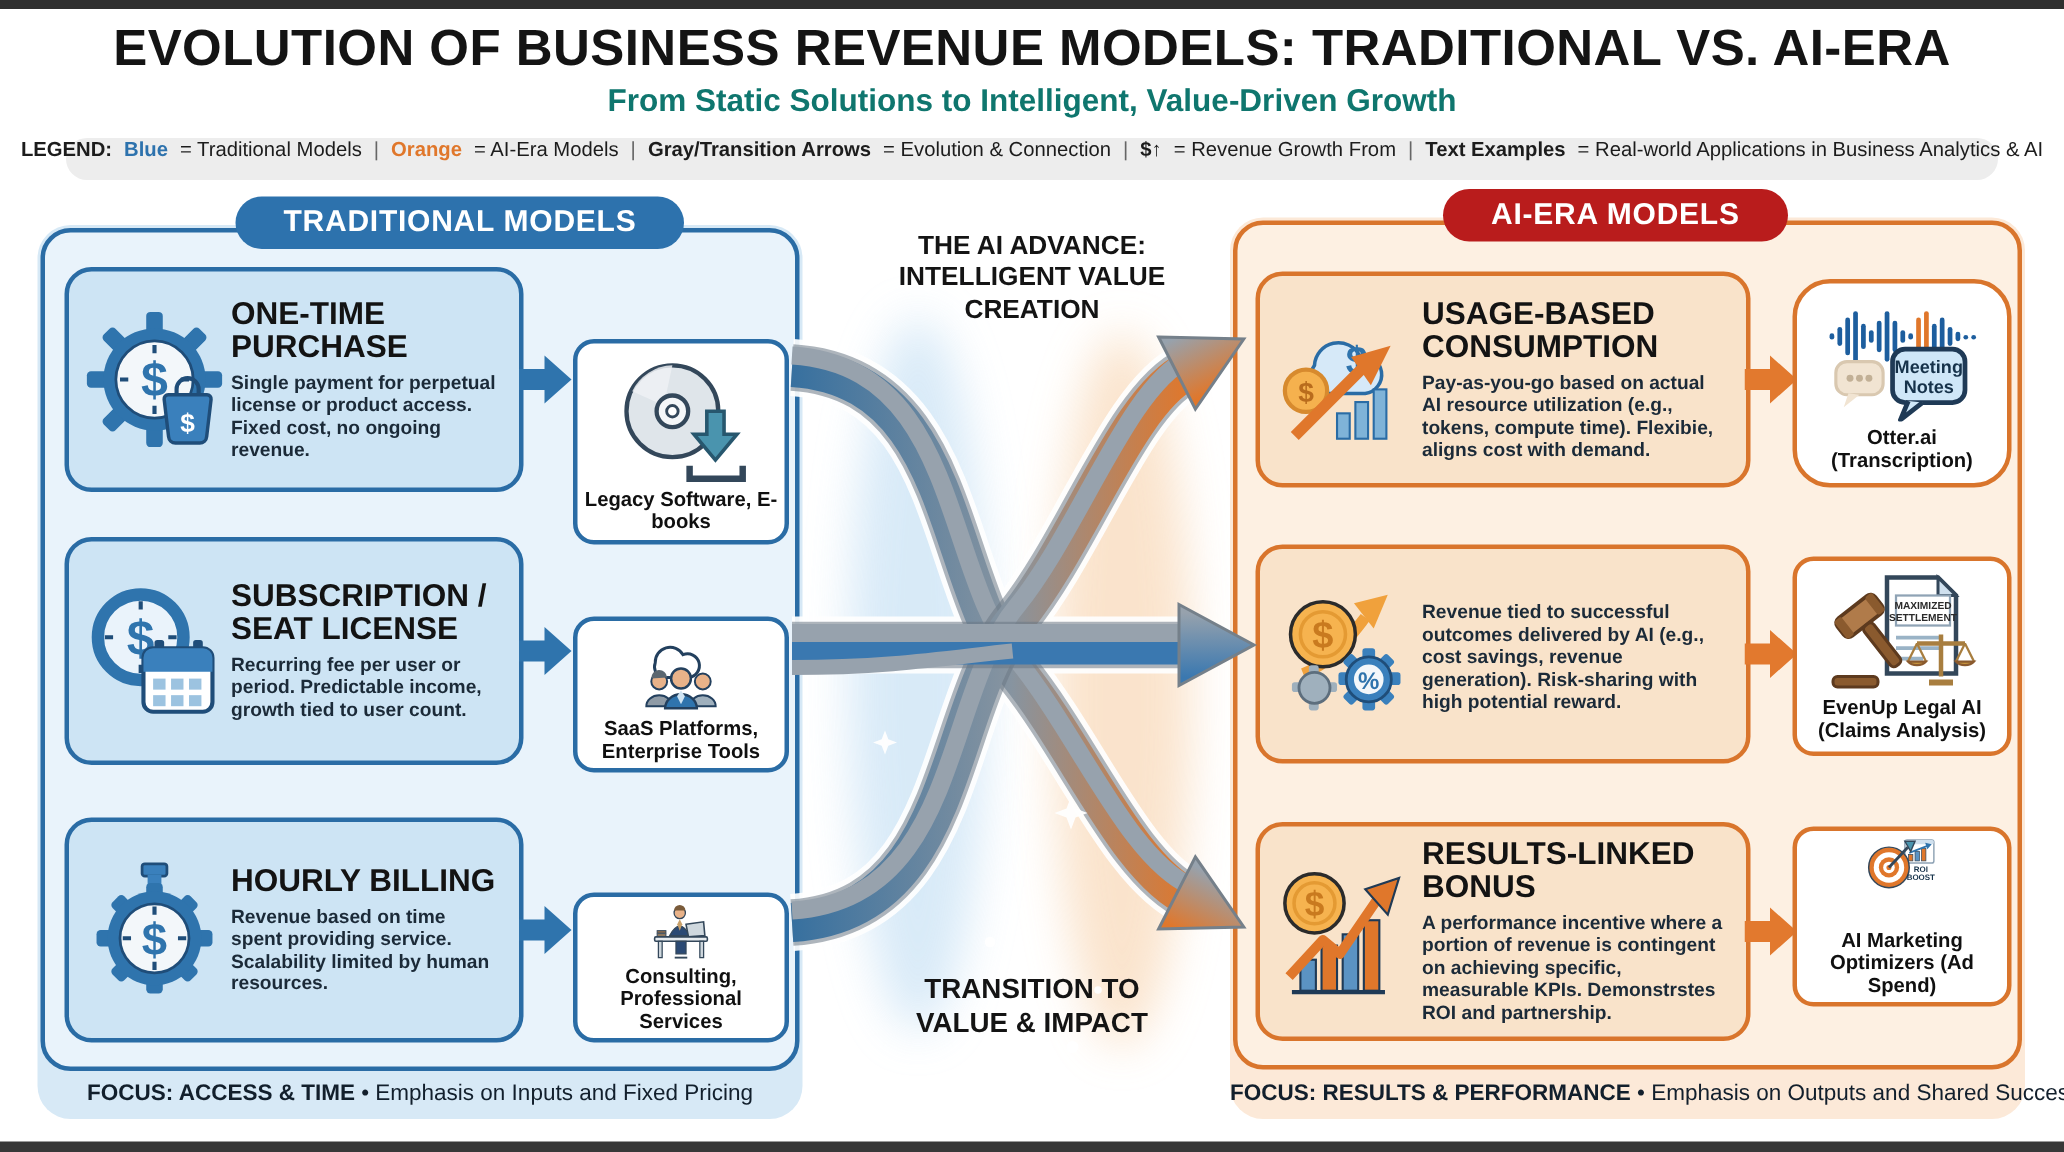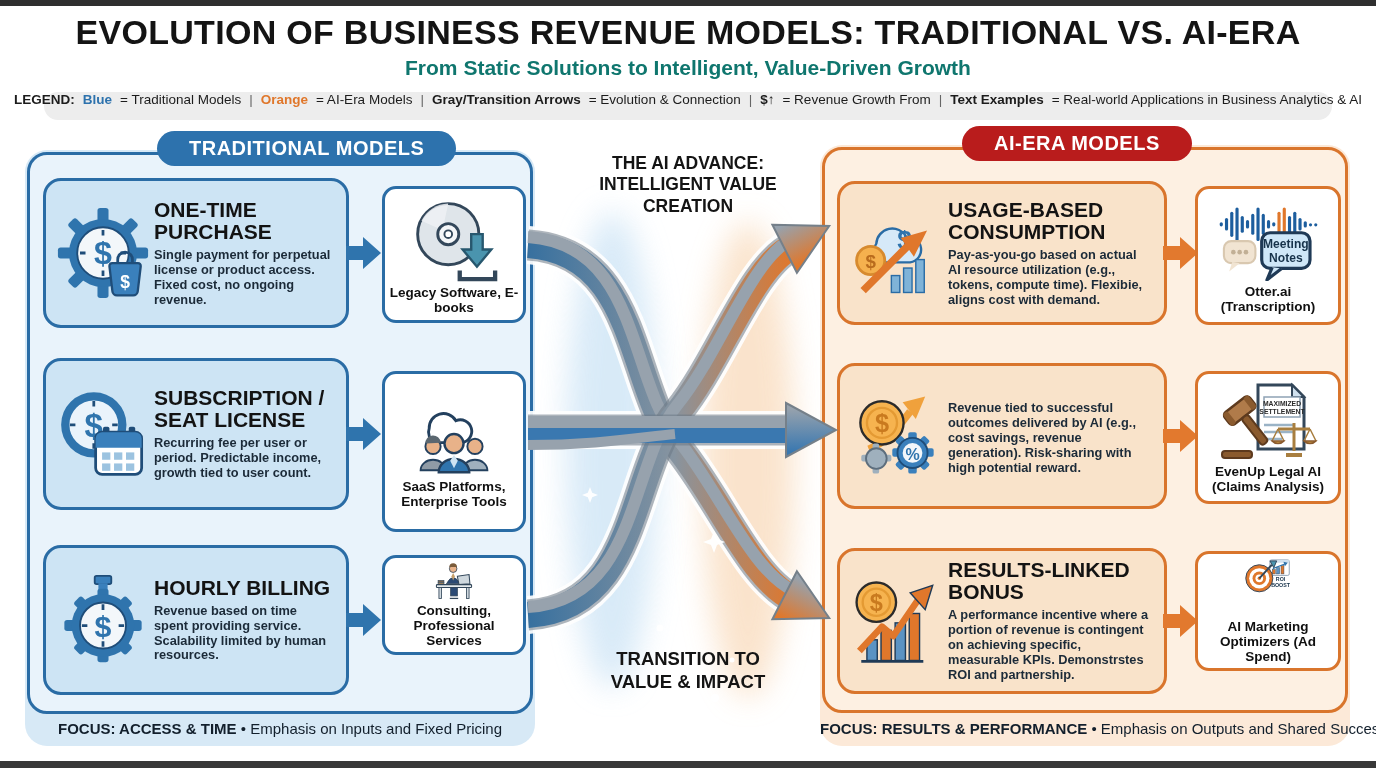--- a/index.html
+++ b/index.html
@@ -29,21 +29,21 @@
   .pill-orange{left:142px;background:#b91c1c;}
   .card{position:absolute;border-radius:18px;display:flex;align-items:center;box-sizing:border-box;padding:8px 8px 8px 6px;}
   .card-blue{left:13px;width:306px;border:3px solid #2a6ca5;background:#cde4f4;}
   .card-orange{left:12px;width:330px;border:3px solid #d9752c;background:#f9e3ca;}
   .card .ic{flex:0 0 102px;display:flex;align-items:center;justify-content:center;}
   .card .tx{flex:1;padding-right:4px;}
   .card h3{margin:0;font-size:21px;font-weight:800;line-height:1.05;color:#131313;}
   .card p{margin:5px 0 0;font-size:12.8px;font-weight:700;line-height:1.17;color:#1b2a38;}
   .ex{position:absolute;background:#fff;border-radius:14px;display:flex;flex-direction:column;
       align-items:center;justify-content:center;text-align:center;box-sizing:border-box;padding:4px 3px;}
-  .ex-blue{border:3px solid #2a6ca5;left:352px;width:144px;}
+  .ex-blue{border:3px solid #2a6ca5;left:352px;width:144px;margin-top:40px;}
   .ex-orange{border:3px solid #d9752c;left:370px;width:146px;}
   .ex .cap{font-size:13.5px;font-weight:800;color:#101010;line-height:1.12;margin-top:3px;}
   .mini{position:absolute;width:36px;height:36px;}
   .mid-head{position:absolute;text-align:center;font-weight:800;color:#141414;}
   #mid-top{left:590px;top:153px;width:196px;font-size:17.5px;line-height:1.22;}
   #mid-bottom{left:598px;top:648px;width:180px;font-size:18.5px;line-height:1.22;}
   .focus{position:absolute;bottom:9px;left:0;width:100%;text-align:center;font-size:15px;color:#121f2c;white-space:nowrap;margin-top:20px;}
   .focus b{font-weight:800;}
   .mid-svg{left:500px;top:150px;}
   svg text{font-family:"Liberation Sans",sans-serif;}
@@ -146,21 +146,21 @@
         <div class="tx">
           <h3>SUBSCRIPTION / SEAT LICENSE</h3>
           <p>Recurring fee per user or period. Predictable income, growth tied to user count.</p>
         </div>
       </div>
 
       <svg class="mini" style="left:316px;top:261px;" viewBox="0 0 36 36">
         <polygon points="0,11 17,11 17,2 35,18 17,34 17,25 0,25" fill="#2f74ad"></polygon>
       </svg>
 
-      <div class="ex ex-blue" style="top:216px;height:161px;">
+      <div class="ex ex-blue" style="top:216px;height:104px;">
         <svg width="104" height="82" viewBox="0 0 104 86">
           <path d="M26 36a15 15 0 0128-8 12 12 0 116 23H32a12 12 0 01-6-15z" fill="#fff" stroke="#23405e" stroke-width="3"></path>
           <circle cx="30" cy="55" r="8" fill="#e8b289" stroke="#23405e" stroke-width="2"></circle>
           <path d="M22 52a8 8 0 0116-1z" fill="#5b6770"></path>
           <path d="M17 80a13 11 0 0126 0z" fill="#8f9ba6" stroke="#23405e" stroke-width="2"></path>
           <circle cx="74" cy="55" r="8" fill="#e8b289" stroke="#23405e" stroke-width="2"></circle>
           <path d="M61 80a13 11 0 0126 0z" fill="#9fb0bd" stroke="#23405e" stroke-width="2"></path>
           <circle cx="52" cy="52" r="10" fill="#e8b289" stroke="#23405e" stroke-width="2.5"></circle>
           <path d="M36 82a16 14 0 0132 0z" fill="#2f74ad" stroke="#23405e" stroke-width="2.5"></path>
           <path d="M52 64l-4 6 4 8 4-8z" fill="#cfe4f3"></path>
@@ -247,21 +247,21 @@
         <div class="tx">
           <h3>USAGE-BASED CONSUMPTION</h3>
           <p>Pay-as-you-go based on actual AI resource utilization (e.g., tokens, compute time). Flexibie, aligns cost with demand.</p>
         </div>
       </div>
 
       <svg class="mini" style="left:338px;top:85px;" viewBox="0 0 36 36">
         <polygon points="0,11 17,11 17,2 35,18 17,34 17,25 0,25" fill="#e2792e"></polygon>
       </svg>
 
-      <div class="ex ex-orange" style="top:36px;height:139px;">
+      <div class="ex ex-orange" style="top:36px;height:139px;border-radius:25px;">
         <svg width="112" height="84" viewBox="0 0 104 80">
           <g fill="#1d5e9e">
             <rect x="6" y="24" width="3" height="4" rx="1.5"></rect>
               <rect x="11" y="20" width="3" height="12" rx="1.5"></rect>
             <rect x="16" y="14" width="3" height="24" rx="1.5"></rect>
               <rect x="21" y="10" width="3" height="32" rx="1.5"></rect>
             <rect x="26" y="18" width="3" height="16" rx="1.5"></rect>
               <rect x="31" y="22" width="3" height="8" rx="1.5"></rect>
             <rect x="36" y="16" width="3" height="20" rx="1.5"></rect>
               <rect x="41" y="10" width="3" height="32" rx="1.5"></rect>

